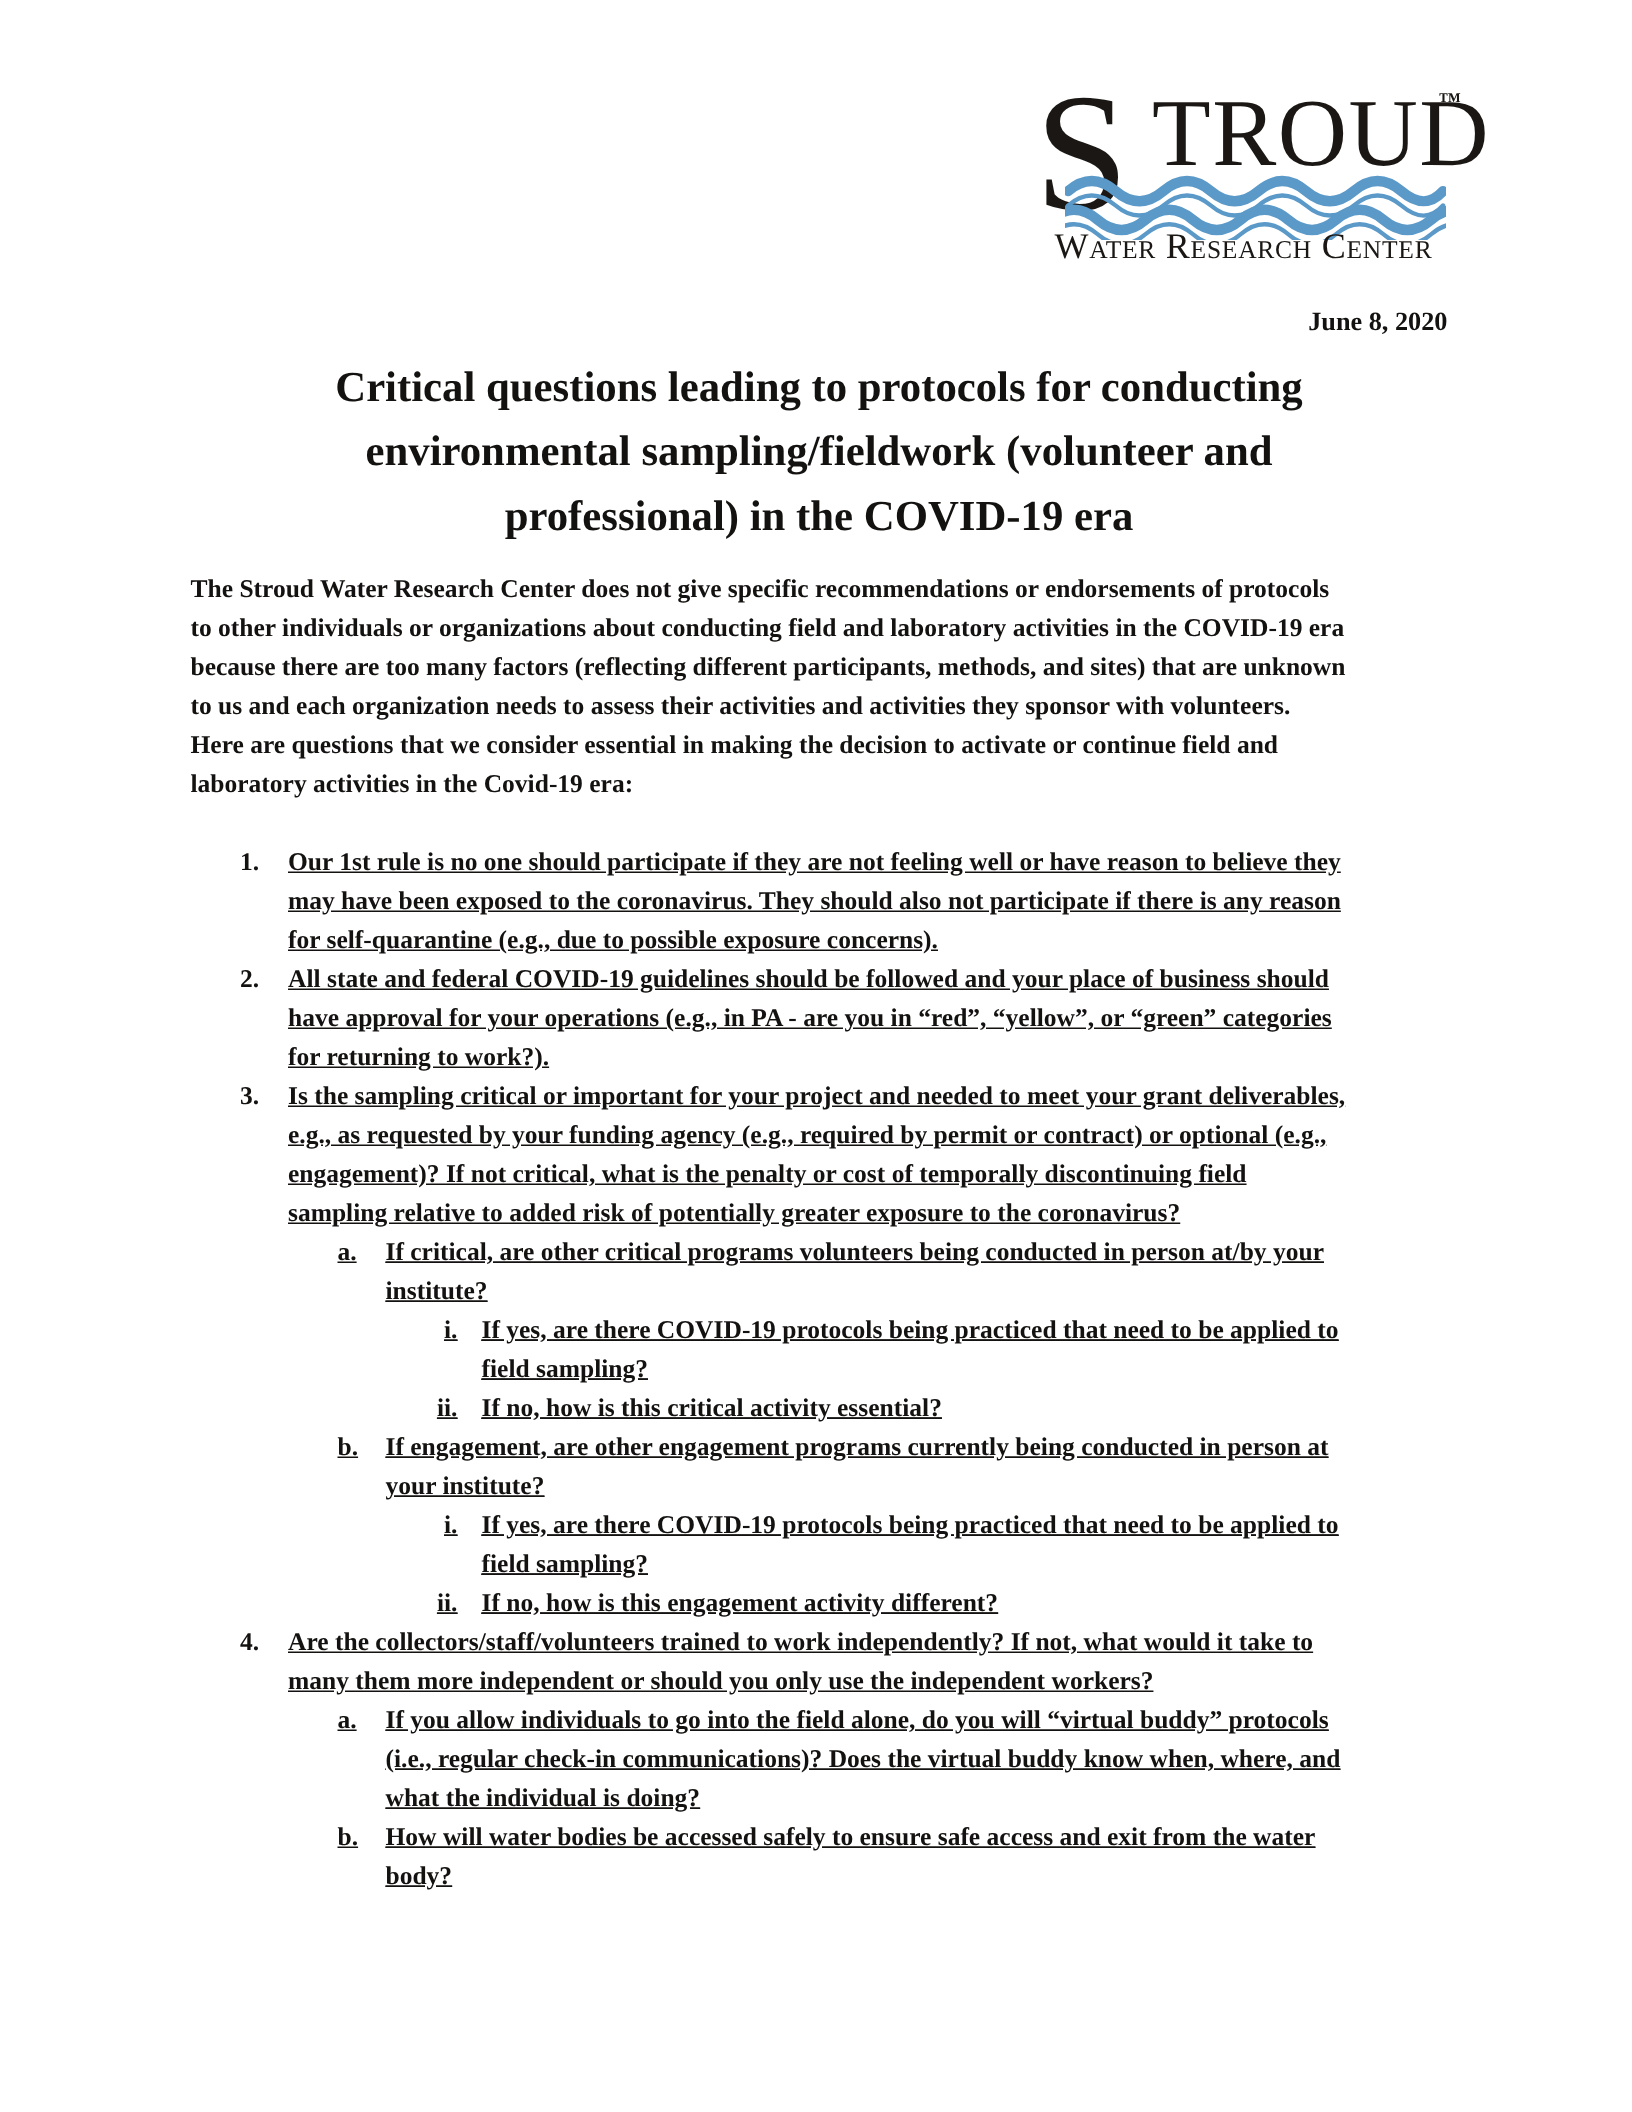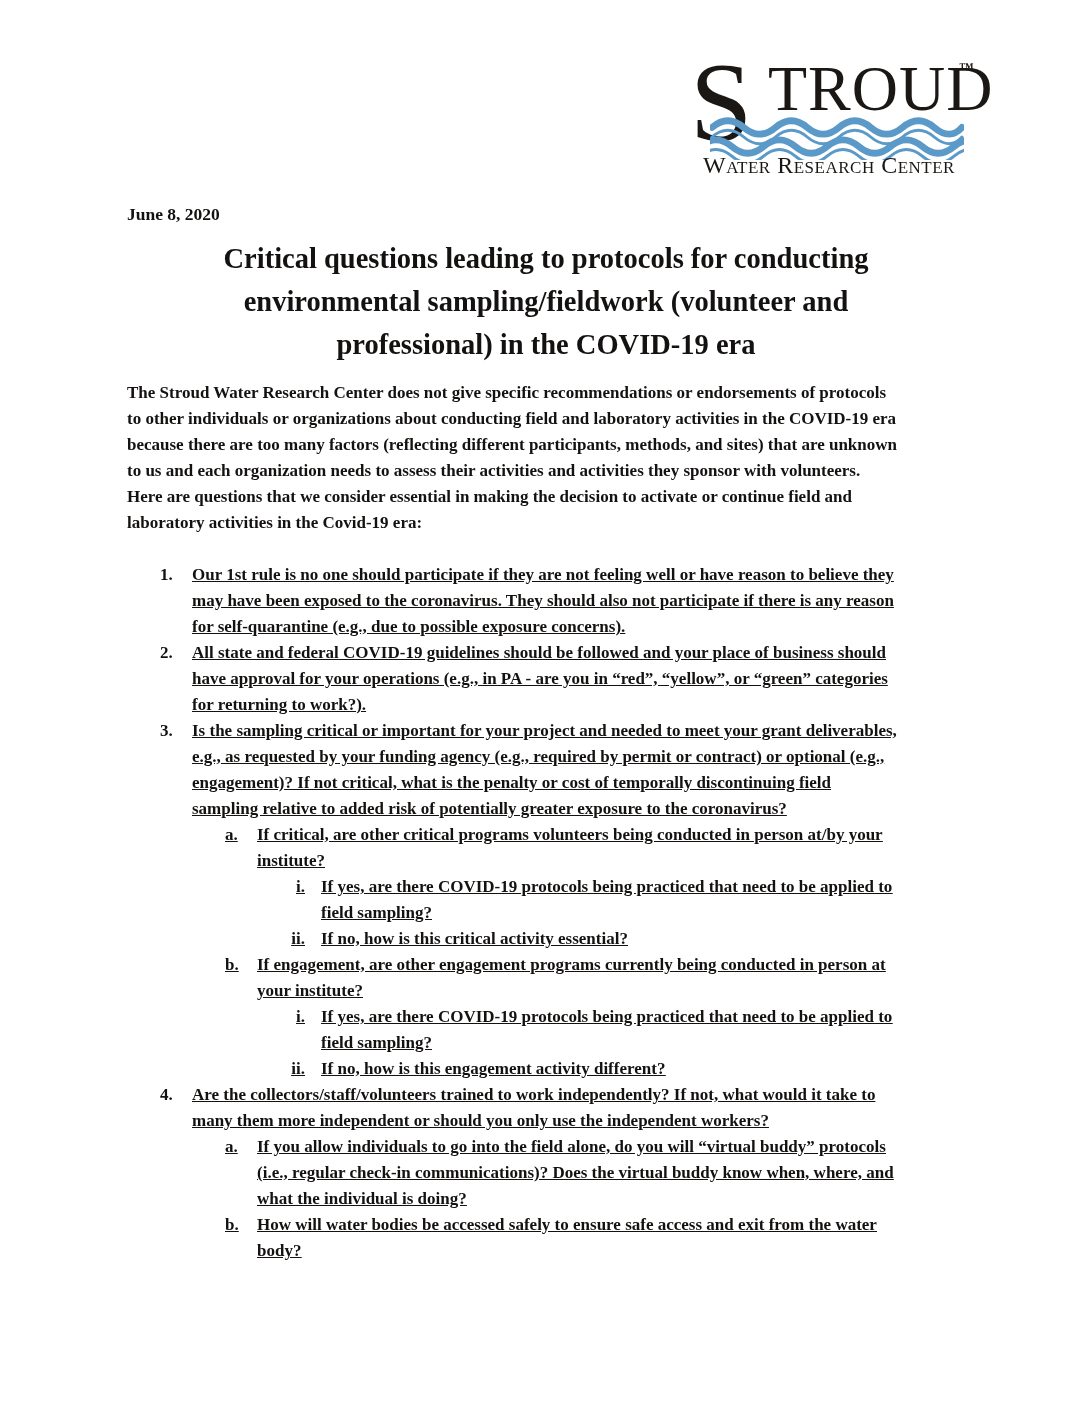--- a/index.html
+++ b/index.html
@@ -40,21 +40,21 @@
     color: var(--logo-text, #1A1714);
   }
 
   
   .content {
     position: absolute; top: 0; left: 127px; width: 838px;
     padding-top: 201px;
     font-size: 17px; line-height: 26px; font-weight: 700;
   }
   .prewrap { white-space: pre-line; }
-  .date { margin: 0; font-size: 17.5px; }
+  .date { margin: 0; font-size: 17.5px; text-align: right; }
   .title {
     margin: 10px 0 0 0;
     font-size: 28.5px; line-height: 43px; font-weight: 700;
     text-align: center;
   }
   .intro { margin: 14px 0 0 0; }
 
   .list { margin: 26px 0 0 33px; }
   .li { display: flex; align-items: flex-start; }
   .mk { flex: 0 0 32px; }

